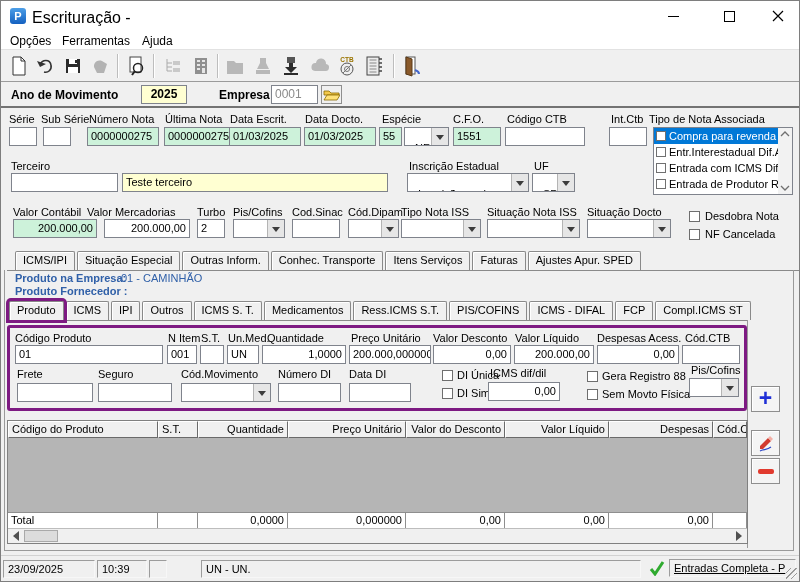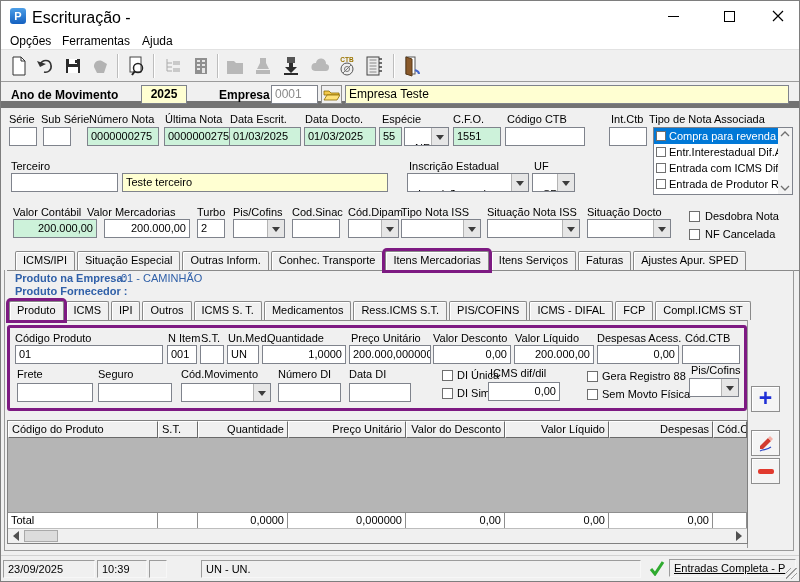--- a/index.html
+++ b/index.html
@@ -160,32 +160,31 @@
     <div class="tsep" style="left:392px;top:4px;"></div>
     <div class="tbtn" style="left:398px;top:3px;">
       <svg width="22" height="22">
           <rect x="5" y="2" width="9" height="17" fill="#fff" stroke="#555"></rect>
           <path d="M5 2l6 2v17l-6-2z" fill="#8a5a2b" stroke="#5a3a18"></path>
           <path d="M14 15c3 1 4 2 4 4" stroke="#4466cc" stroke-width="2" fill="none"></path>
         </svg>
     </div>
   </div>
 
-  <div class="abs" style="left:0;top:81px;width:798px;height:26px;background:#f0f0f0;border-bottom:7px solid #737373;box-sizing:border-box;">
+  <div class="abs" style="left:0;top:81px;width:798px;height:26px;background:#f0f0f0;border-bottom:2px solid #737373;box-sizing:border-box;">
     <span class="lbl b" style="left:10px;top:6px;font-size:12px;">Ano de Movimento</span>
     <div class="fld cream b" style="left:140px;top:3px;width:46px;font-size:12px;text-align:center;font-weight:bold;">2025</div>
     <span class="lbl b" style="left:218px;top:6px;font-size:12px;">Empresa</span>
     <div class="fld" style="left:270px;top:3px;width:47px;color:#8a8a8a;font-size:12px;">0001</div>
     <div class="abs" style="left:320px;top:3px;width:21px;height:19px;background:#f0f0f0;border:1px solid #8e8e8e;box-sizing:border-box;">
       <svg width="17" height="15" style="position:absolute;left:1px;top:1px;">
           <path d="M1 4h5l2 2h8v2H1z" fill="#f3c94c" stroke="#8a6a00" stroke-width="0.8"></path>
           <path d="M1 13l3-5h13l-3 5z" fill="#ffe27a" stroke="#8a6a00" stroke-width="0.8"></path>
         </svg>
     </div>
-    <div class="fld cream" style="left:344px;top:3px;width:444px;font-size:12px;">Empresa Teste</div>
   </div>
 
   <span class="lbl" style="left:8px;top:112px;">Série</span>
   <span class="lbl" style="left:40px;top:112px;">Sub Série</span>
   <span class="lbl" style="left:88px;top:112px;">Número Nota</span>
   <span class="lbl" style="left:164px;top:112px;">Última Nota</span>
   <span class="lbl" style="left:229px;top:112px;">Data Escrit.</span>
   <span class="lbl" style="left:304px;top:112px;">Data Docto.</span>
   <span class="lbl" style="left:381px;top:112px;">Espécie</span>
   <span class="lbl" style="left:452px;top:112px;">C.F.O.</span>
@@ -304,21 +303,20 @@
   <span class="cb" style="left:688px;top:210px;"></span>
   <span class="lbl" style="left:704px;top:209px;">Desdobra Nota</span>
   <span class="cb" style="left:688px;top:228px;"></span>
   <span class="lbl" style="left:704px;top:227px;">NF Cancelada</span>
 
   <div class="tabs" style="left:6px;top:247px;width:786px;height:22px;border-bottom:1px solid #8a8a8a;padding-left:8px;">
     <div class="tab">ICMS/IPI</div>
     <div class="tab">Situação Especial</div>
     <div class="tab">Outras Inform.</div>
     <div class="tab">Conhec. Transporte</div>
-    <div class="tab on">Itens Mercadorias</div>
     <div class="tab">Itens Serviços</div>
     <div class="tab">Faturas</div>
     <div class="tab">Ajustes Apur. SPED</div>
   </div>
   <div class="vline" style="left:3px;top:269px;height:281px;"></div>
   <div class="vline" style="left:792px;top:269px;height:281px;"></div>
 
   <span class="blue b" style="left:14px;top:271px;">Produto na Empresa:</span>
   <span class="blue" style="left:120px;top:271px;">01 - CAMINHÃO</span>
   <span class="blue b" style="left:14px;top:284px;">Produto Fornecedor :</span>

